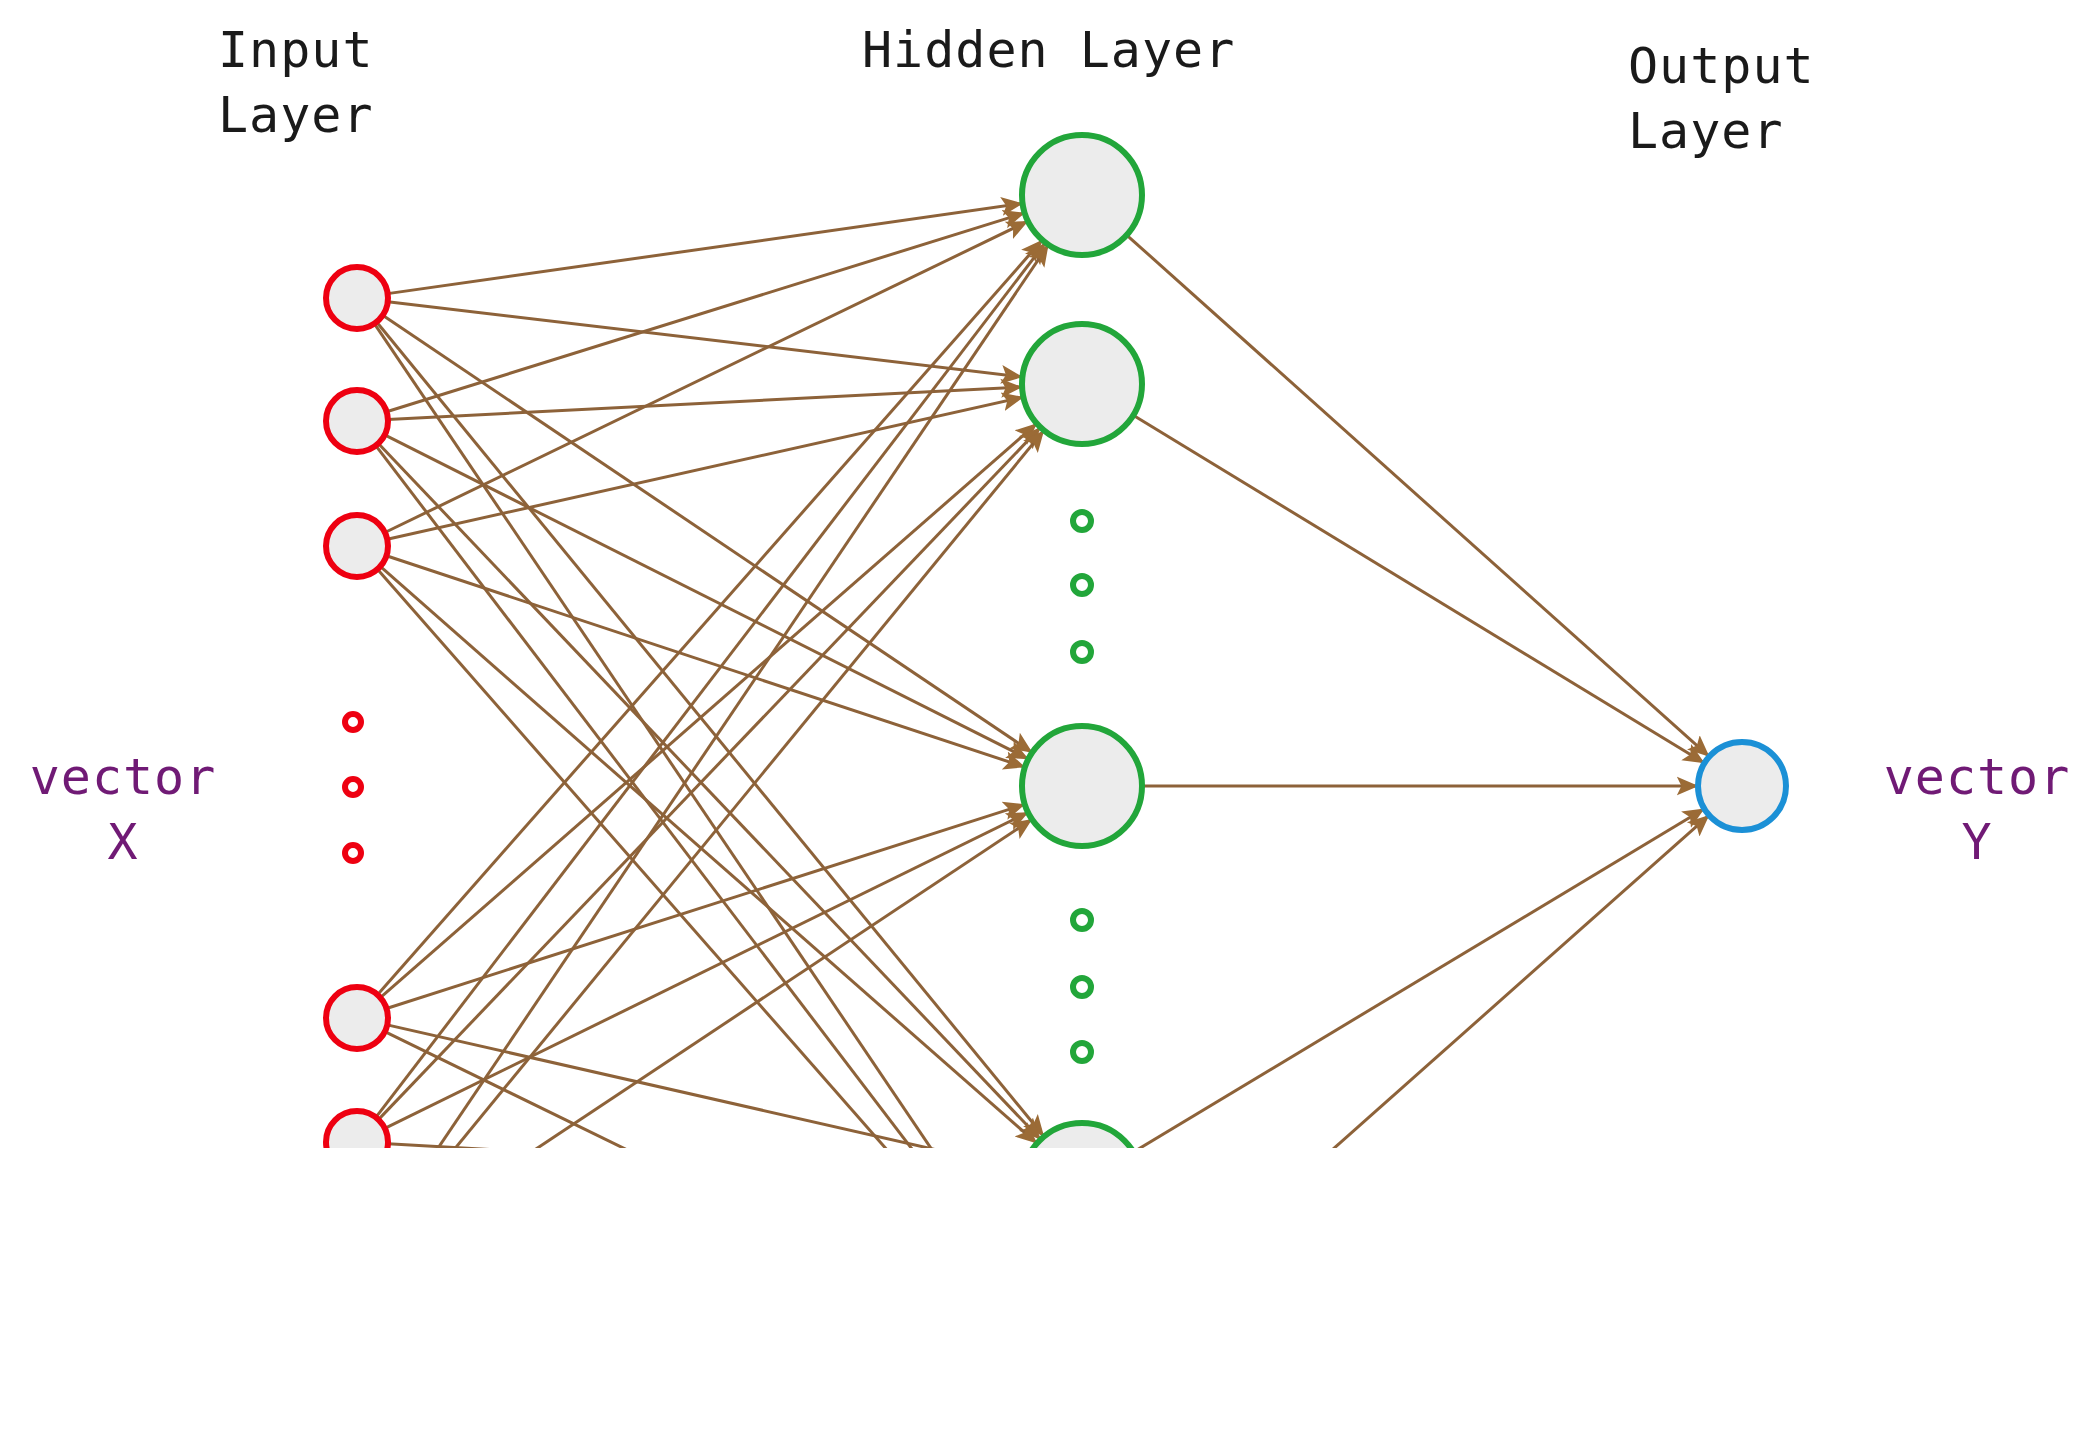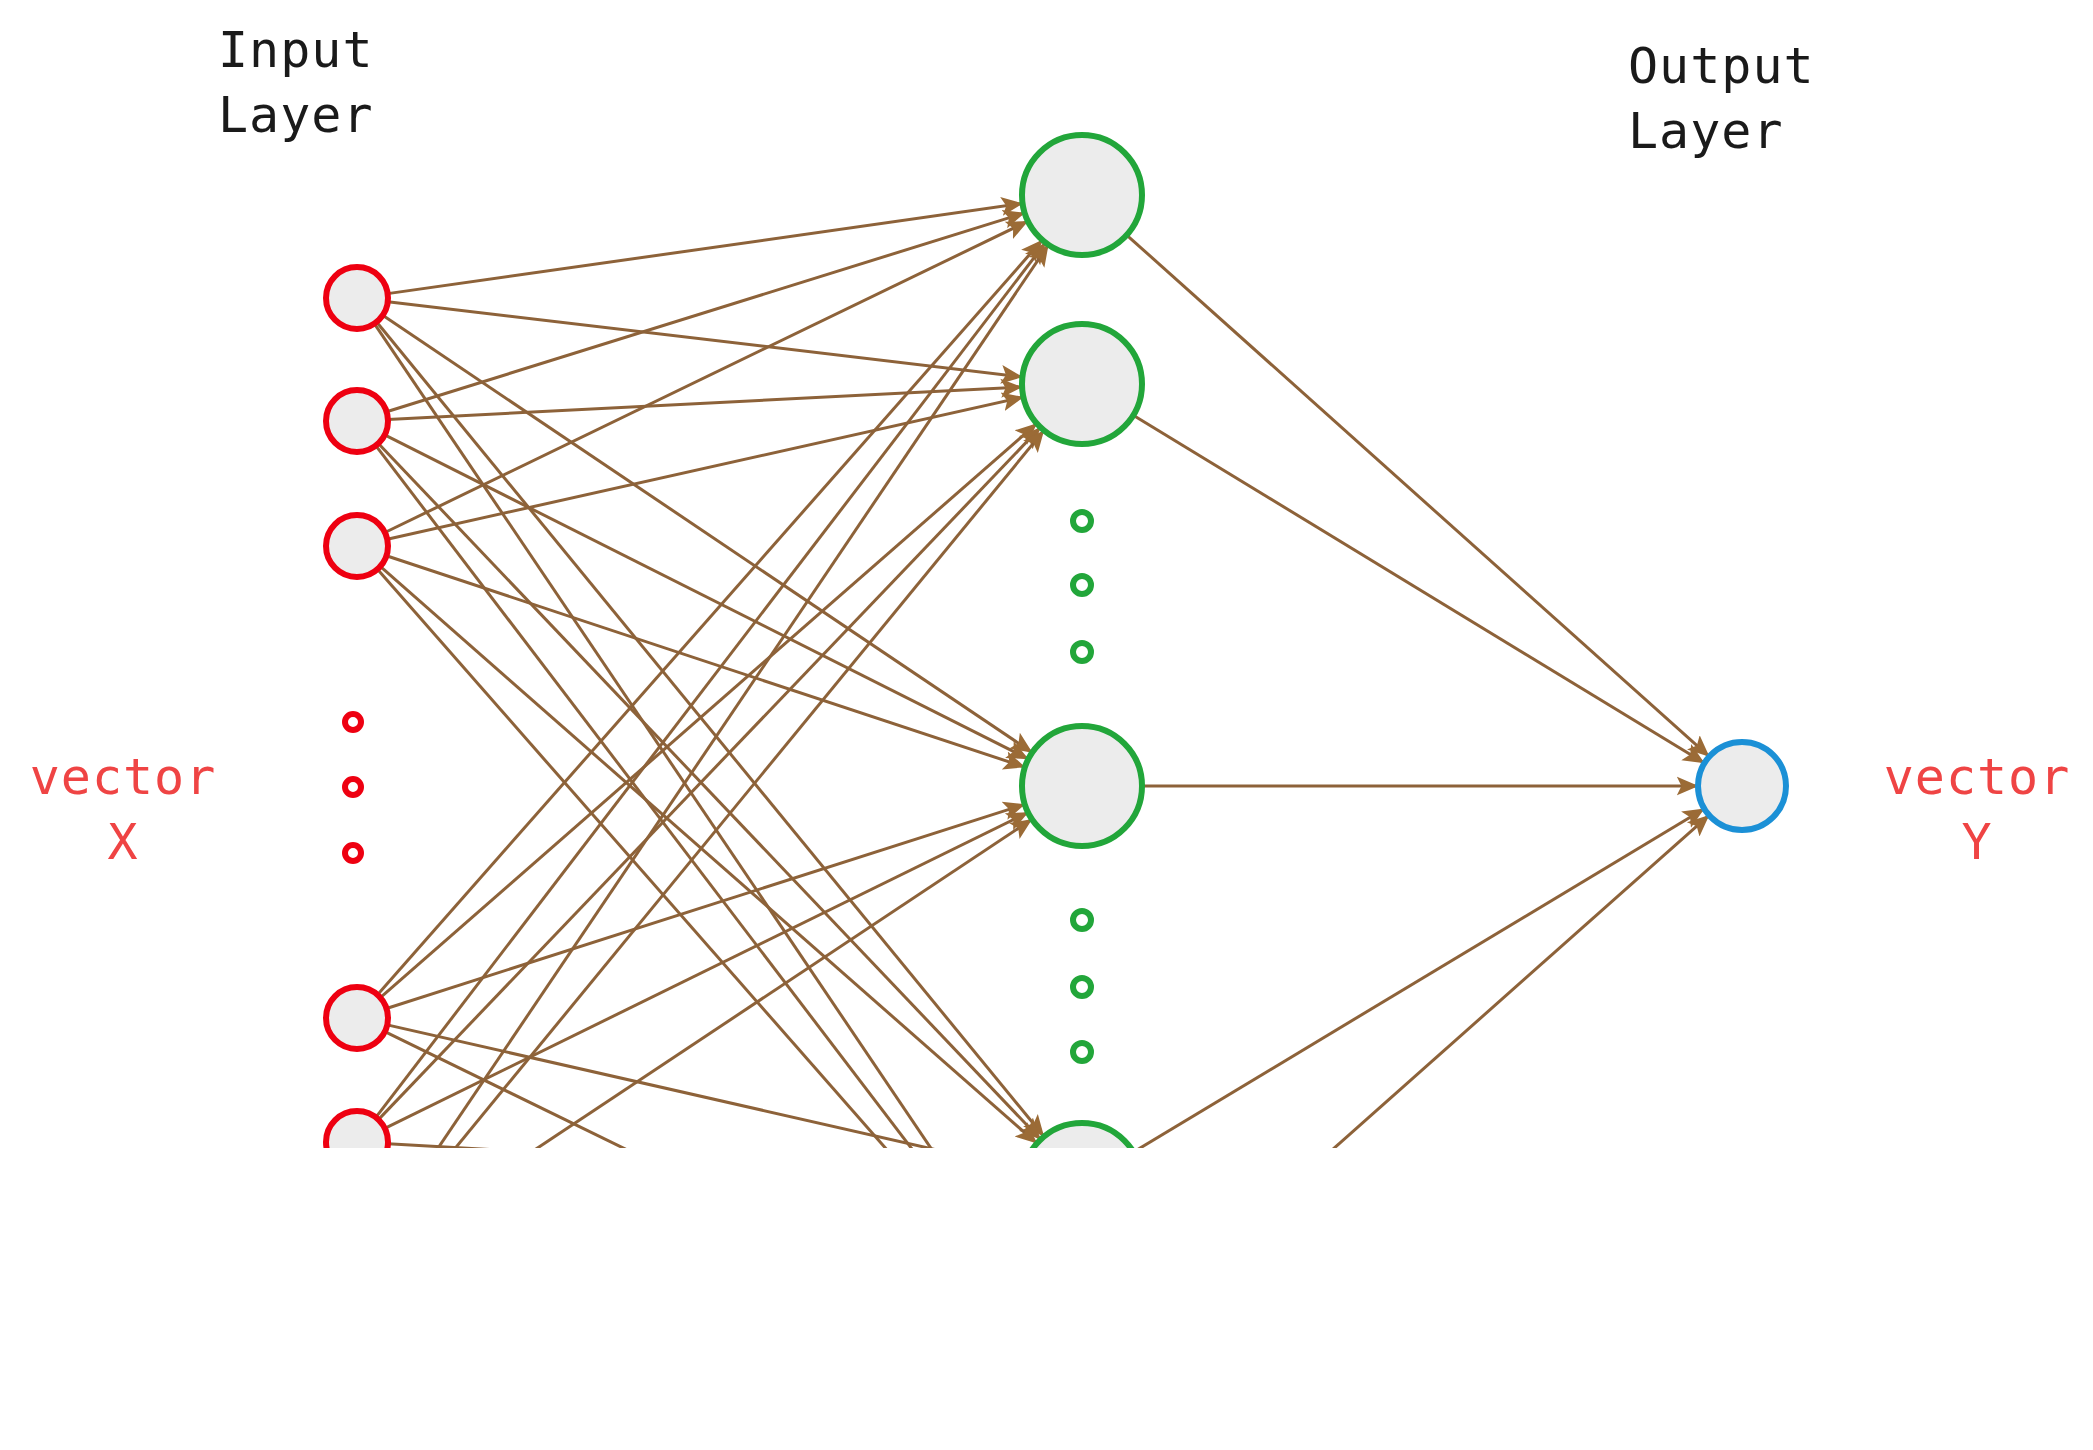--- a/index.html
+++ b/index.html
@@ -30,21 +30,21 @@
     color: #1a1a1a;
     font-family: "DejaVu Sans Mono", "Liberation Mono", monospace;
     font-size: 50px;
     line-height: 1.30;
     letter-spacing: 1px;
     white-space: pre;
     font-weight: 400;
   }
   .vector-label {
     position: absolute;
-    color: #ef4444;
+    color: #701a75;
     font-family: "DejaVu Sans Mono", "Liberation Mono", monospace;
     font-size: 50px;
     line-height: 1.30;
     letter-spacing: 1px;
     text-align: center;
     white-space: pre;
     font-weight: 400;
   }
   #label-input-layer  { left: 218px;  top: 18px;  text-align: left; }
   #label-hidden-layer { left: 862px;  top: 18px;  text-align: left; }
@@ -133,20 +133,21 @@
         <circle cx="1082" cy="1052" r="9" fill="none" stroke="#22a63a" stroke-width="6"></circle>
       </g>
     <g id="nodes-output">
         <circle cx="1742" cy="786" r="44" fill="#ececec" stroke="#1b90d6" stroke-width="6"></circle>
       </g>
   </svg>
 
   <div class="layer-label" id="label-input-layer">Input
 Layer</div>
 
+  <div class="layer-label" id="label-hidden-layer">Hidden Layer</div>
 
   <div class="layer-label" id="label-output-layer">Output
 Layer</div>
 
   <div class="vector-label" id="label-vector-x">vector
 X</div>
 
   <div class="vector-label" id="label-vector-y">vector
 Y</div>
 

